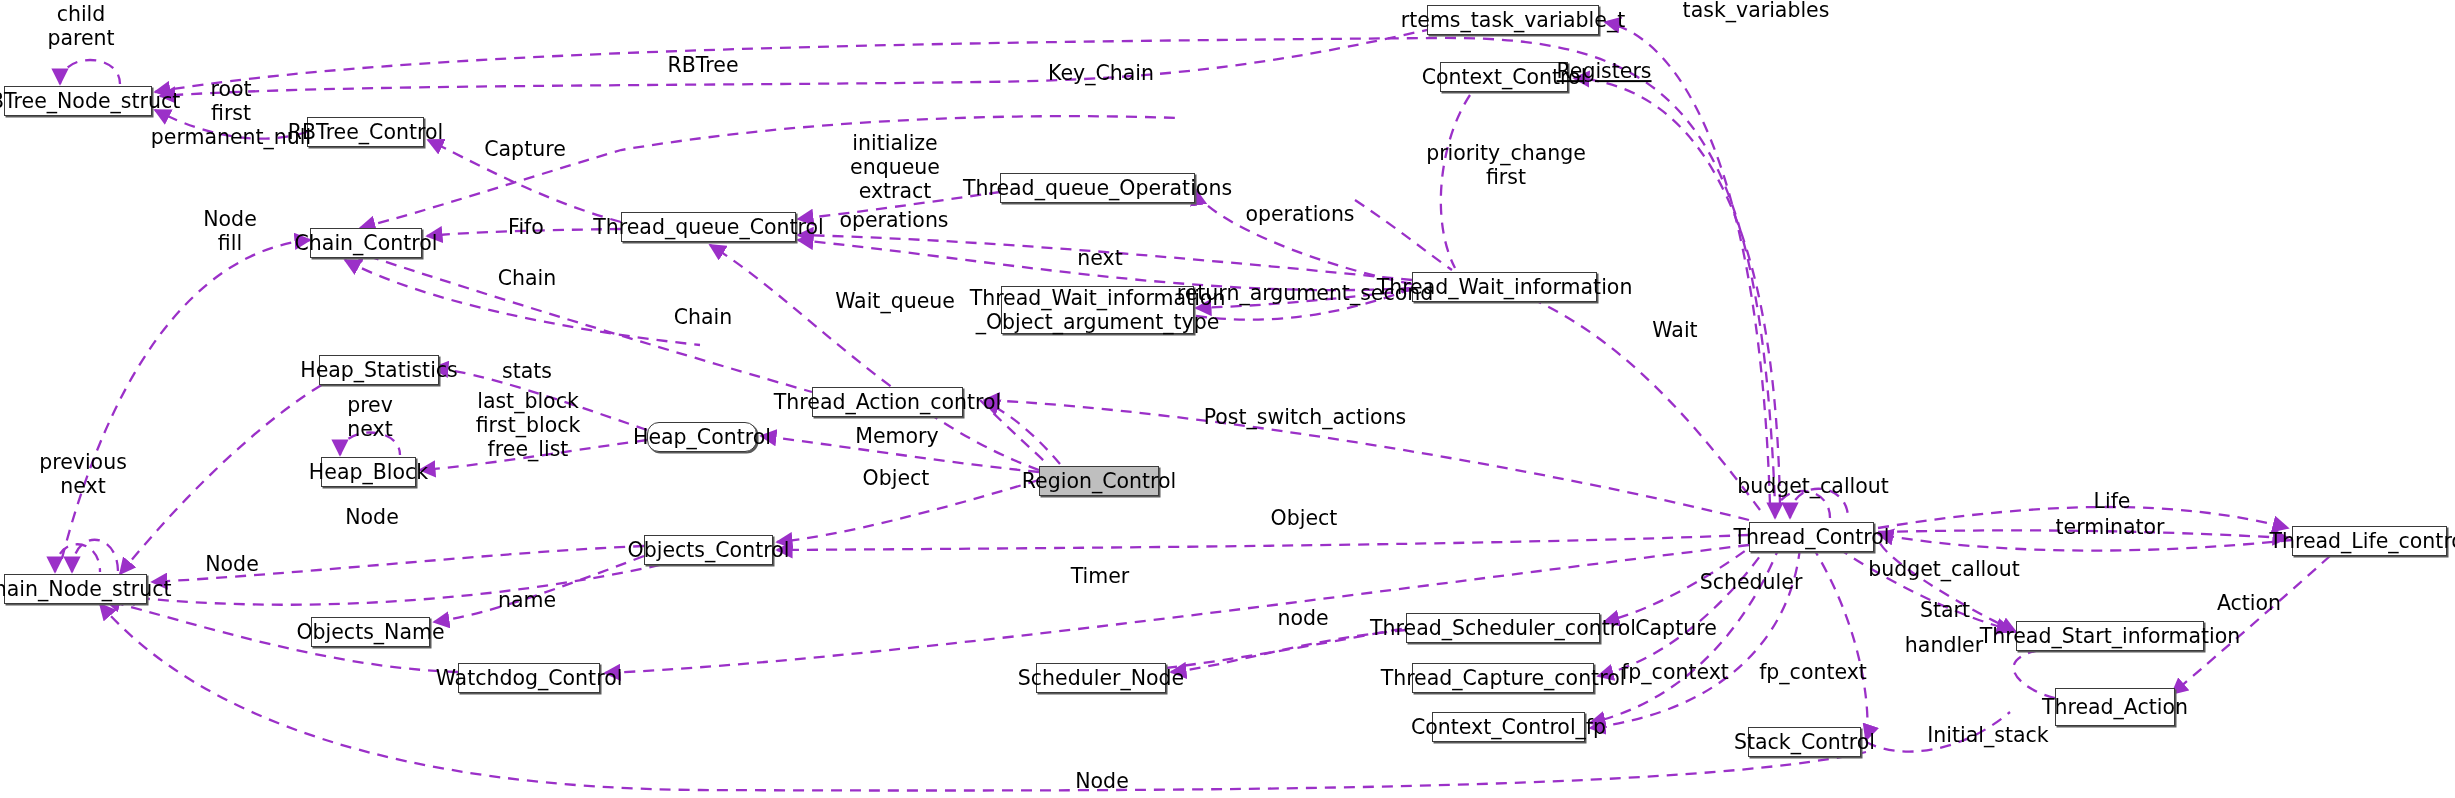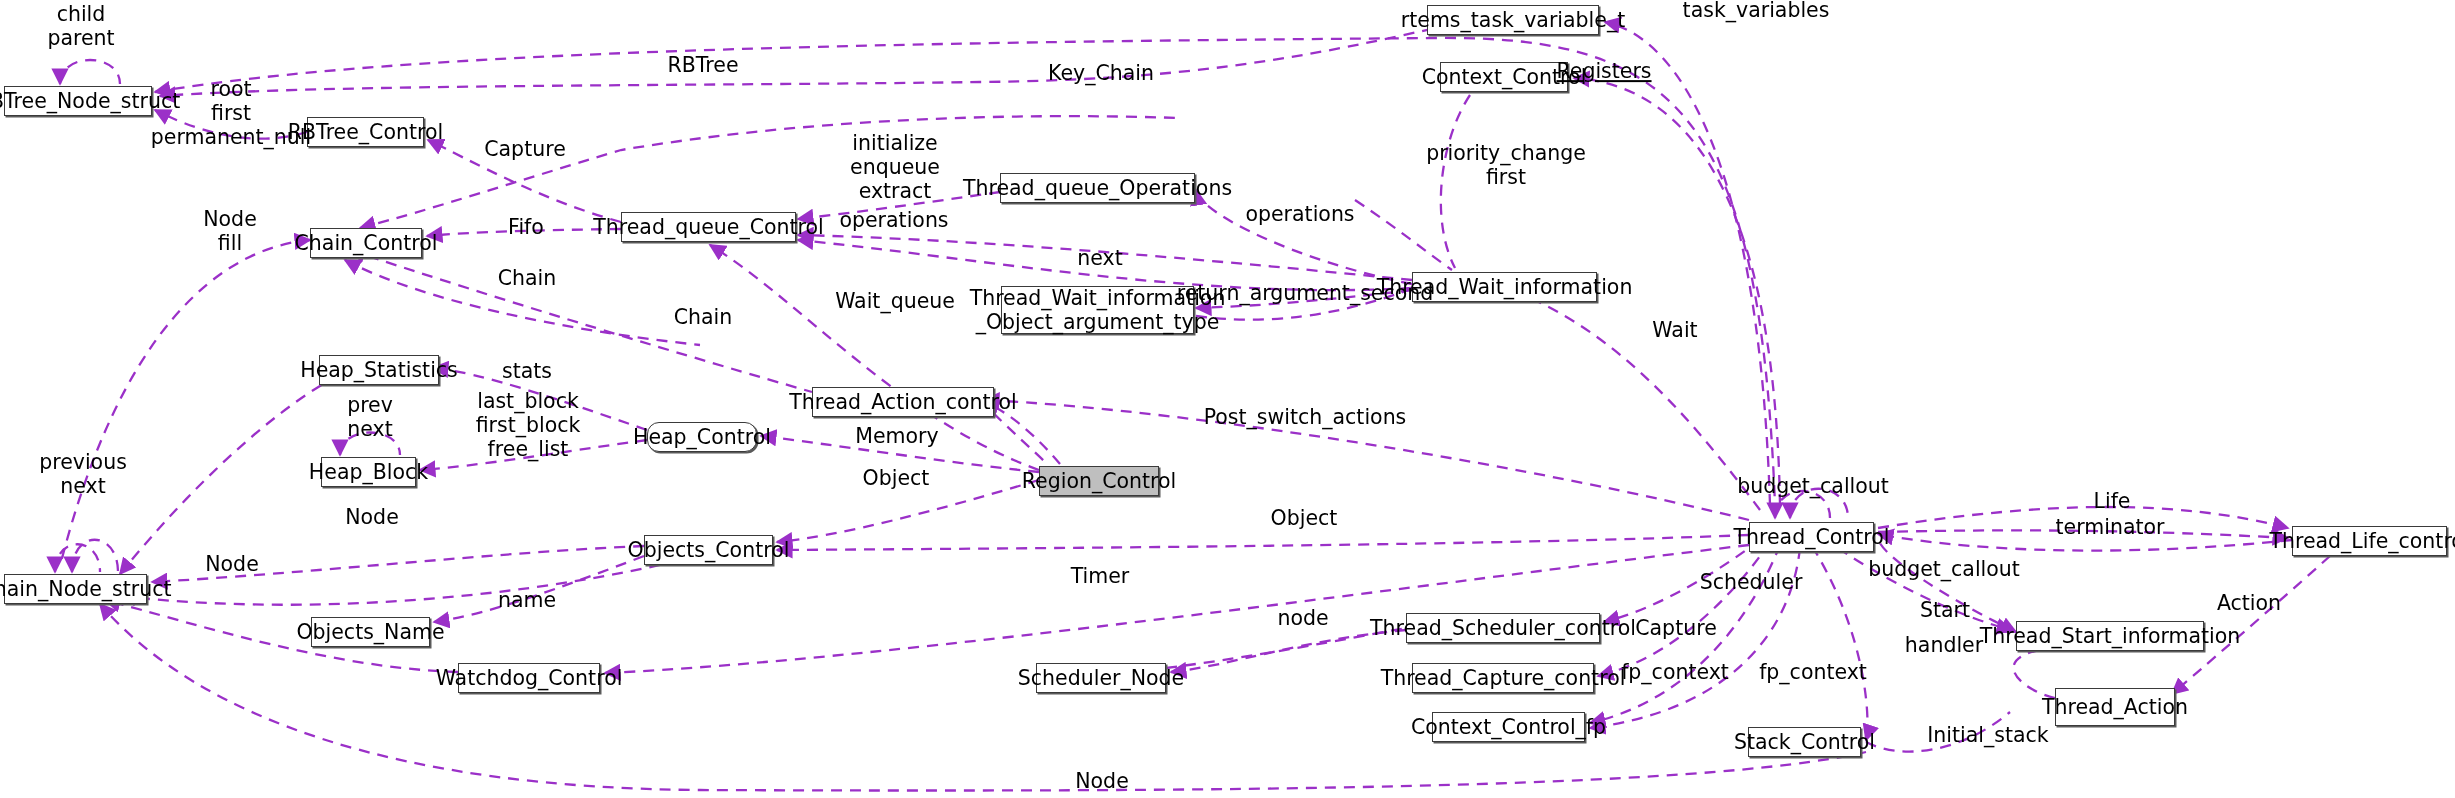--- a/index.html
+++ b/index.html
@@ -192,21 +192,21 @@
       <div class="node" style="left: 307px; top: 117px; width: 117px; height: 30px;">RBTree_Control</div>
       <div class="node" style="left: 310px; top: 228px; width: 112px; height: 30px;">Chain_Control</div>
       <div class="node" style="left: 621px; top: 212px; width: 175px; height: 30px;">Thread_queue_Control</div>
       <div class="node" style="left: 1000px; top: 173px; width: 195px; height: 30px;">Thread_queue_Operations</div>
       <div class="node two-line" style="left: 1001px; top: 286px; width: 193px; height: 48px;">Thread_Wait_information
 _Object_argument_type</div>
       <div class="node" style="left: 1412px; top: 272px; width: 185px; height: 30px;">Thread_Wait_information</div>
       <div class="node" style="left: 309px; top: 355px; width: 120px; height: 30px; margin-left: 10px;">Heap_Statistics</div>
       <div class="node" style="left: 321px; top: 457px; width: 95px; height: 30px;">Heap_Block</div>
       <div class="node" style="left: 647px; top: 422px; width: 110px; height: 30px; border-radius: 12px;">Heap_Control</div>
-      <div class="node" style="left: 812px; top: 387px; width: 182px; height: 30px;">Thread_Action_control</div>
+      <div class="node" style="left: 812px; top: 387px; width: 151px; height: 30px;">Thread_Action_control</div>
       <div class="node highlight" style="left: 1039px; top: 466px; width: 120px; height: 30px;">Region_Control</div>
       <div class="node" style="left: 4px; top: 574px; width: 143px; height: 30px;">Chain_Node_struct</div>
       <div class="node" style="left: 644px; top: 535px; width: 129px; height: 30px;">Objects_Control</div>
       <div class="node" style="left: 311px; top: 617px; width: 119px; height: 30px;">Objects_Name</div>
       <div class="node" style="left: 458px; top: 663px; width: 142px; height: 30px;">Watchdog_Control</div>
       <div class="node" style="left: 1036px; top: 663px; width: 130px; height: 30px;">Scheduler_Node</div>
       <div class="node" style="left: 1406px; top: 613px; width: 194px; height: 30px;">Thread_Scheduler_control</div>
       <div class="node" style="left: 1412px; top: 663px; width: 182px; height: 30px;">Thread_Capture_control</div>
       <div class="node" style="left: 1432px; top: 712px; width: 153px; height: 30px;">Context_Control_fp</div>
       <div class="node" style="left: 1748px; top: 727px; width: 113px; height: 30px;">Stack_Control</div>

